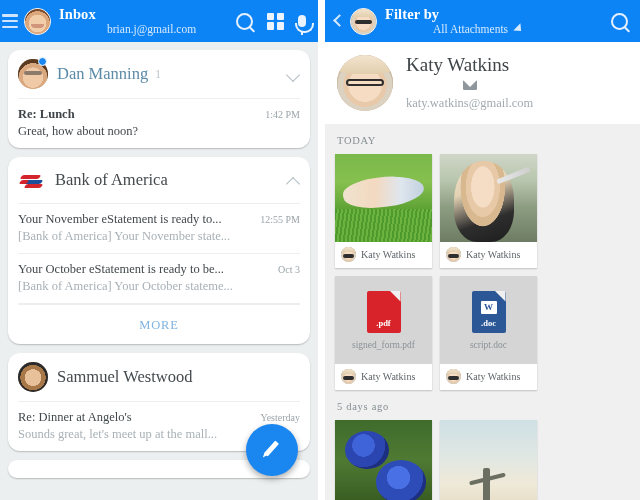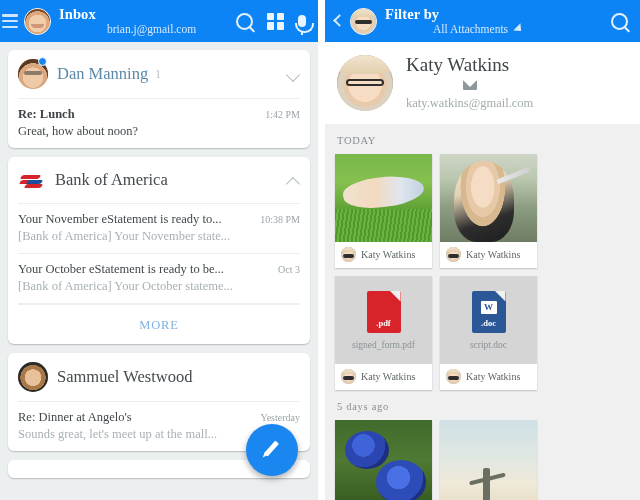--- a/index.html
+++ b/index.html
@@ -55,21 +55,21 @@
   .ic-search::after{ content:""; position:absolute; width:2px;height:7px;background:#e6f1fd;right:-2px;bottom:-5px;transform:rotate(-45deg); border-radius:1px;}
   .ic-grid { width:17px;height:17px; display:grid; grid-template-columns:1fr 1fr; grid-template-rows:1fr 1fr; gap:2.5px;}
   .ic-grid i { background:#eaf3fe; border-radius:1px; display:block;}
   .ic-mic { width:8px;height:12px; background:#eaf3fe; border-radius:4px; position:relative;}
   .ic-mic::after{content:"";position:absolute;left:-3.5px;bottom:-6px;width:15px;height:8px;border:2px solid #eaf3fe;border-top:none;border-radius:0 0 9px 9px;}
   .ic-mic::before{content:"";position:absolute;left:3px;bottom:-8px;width:2px;height:4px;background:#eaf3fe;}
 
   
   .list-scroll { height: 458px; padding: 8px 8px 0 8px; overflow: hidden; background:#eceff0;}
   .card {
-    background: #ffffff; border-radius: 6px; margin-bottom: 9px;
+    background: #ffffff; border-radius: 12px; margin-bottom: 9px;
     box-shadow: 0 1px 1.5px rgba(0,0,0,.22);
   }
   .card-head { display:flex; align-items:center; padding: 9px 10px 9px 10px; position:relative;}
   .card-head .avatar { width: 30px; height: 30px; }
   .sender-name { font-size: 16.5px; color:#5b8aa8; margin-left: 9px; font-weight:400; flex: 0 0 auto;}
   .sender-name.dark { color: #444a4d; }
   .unread-count { font-size: 11.5px; color:#b9c3c8; margin-left: 7px; }
   .chev { margin-left:auto; width:13px;height:13px;position:relative; cursor:pointer;}
   .chev::before{content:"";position:absolute;left:1px;top:2px;width:9px;height:9px;border-right:1.6px solid #b3bdc2;border-bottom:1.6px solid #b3bdc2;transform:rotate(45deg);}
   .chev.up::before{ transform:rotate(-135deg); top:5px;}
@@ -241,21 +241,21 @@
               <i></i>
               <i></i>
             </div>
           <div class="sender-name dark">Bank of America</div>
           <div class="chev up"></div>
         </div>
         <div class="divider"></div>
         <div class="mail-row">
           <div class="mail-top">
             <div class="mail-subject reg">Your November eStatement is ready to...</div>
-            <div class="mail-time">10:38 PM</div>
+            <div class="mail-time">12:55 PM</div>
           </div>
           <div class="mail-snippet gray">[Bank of America] Your November state...</div>
         </div>
         <div class="divider"></div>
         <div class="mail-row">
           <div class="mail-top">
             <div class="mail-subject reg">Your October eStatement is ready to be...</div>
             <div class="mail-time">Oct 3</div>
           </div>
           <div class="mail-snippet gray">[Bank of America] Your October stateme...</div>

